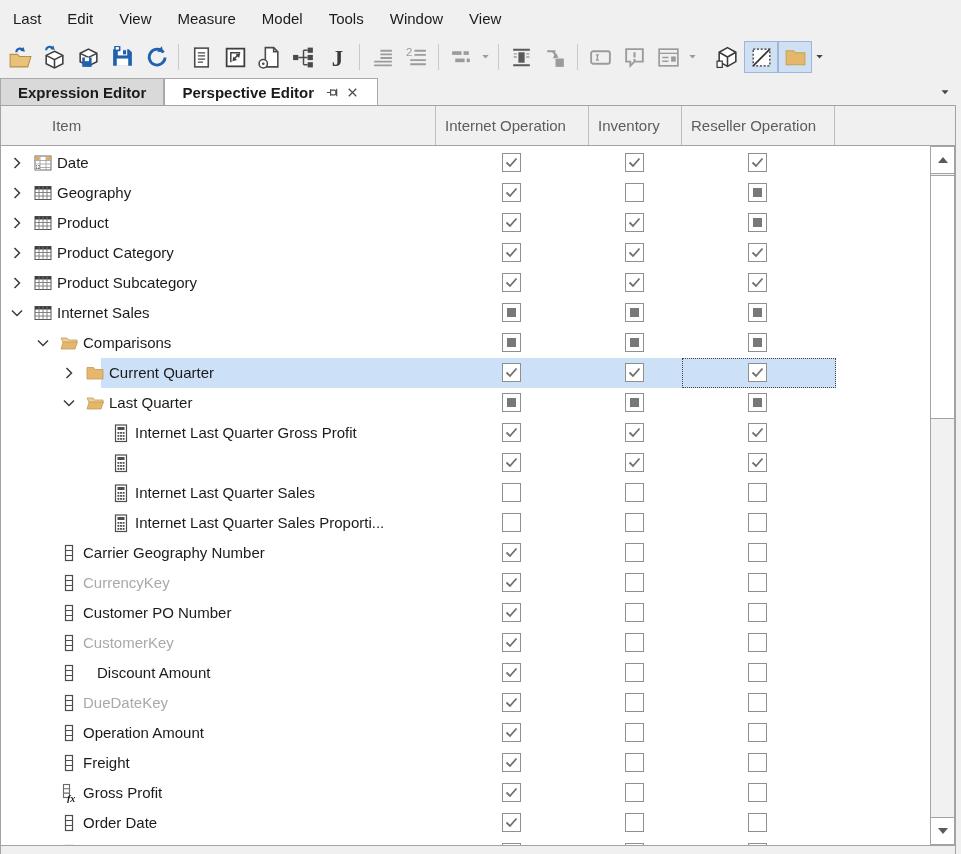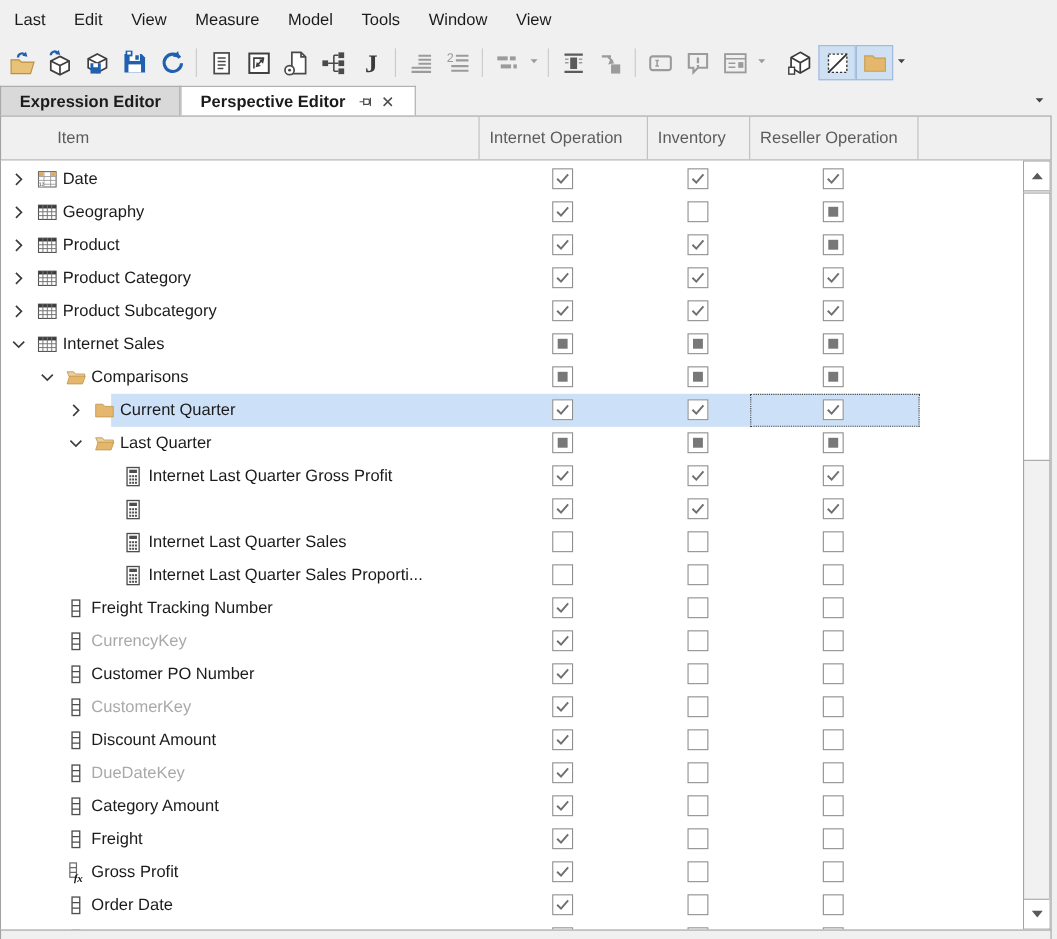--- a/index.html
+++ b/index.html
@@ -679,21 +679,21 @@
         <div class="cb" style="left: 624px;"></div>
         <div class="cb" style="left: 747px;"></div>
       </div>
       <div class="row" style="top: 392px;">
         <span class="ticon" style="left: 58px;">
           <svg viewBox="0 0 20 20">
             <rect x="6.5" y="2.5" width="7" height="15" fill="#fff" stroke="#4d4d4d" stroke-width="1.2"></rect>
             <path d="M6.5 7.5h7M6.5 12.5h7" stroke="#4d4d4d" stroke-width="1.2"></path>
           </svg>
         </span>
-        <span class="lbl" style="left: 82px;">Freight Tracking Number</span>
+        <span class="lbl" style="left: 82px;">Carrier Geography Number</span>
         <div class="cb" style="left: 501px;">
           <svg viewBox="0 0 17 17">
             <path d="M3.5 8.5l3.5 3.5 6.5-7.5" fill="none" stroke="#707070" stroke-width="1.8"></path>
           </svg>
         </div>
         <div class="cb" style="left: 624px;"></div>
         <div class="cb" style="left: 747px;"></div>
       </div>
       <div class="row" style="top: 422px;">
         <span class="ticon" style="left: 58px;">
@@ -743,21 +743,21 @@
         <div class="cb" style="left: 624px;"></div>
         <div class="cb" style="left: 747px;"></div>
       </div>
       <div class="row" style="top: 512px;">
         <span class="ticon" style="left: 58px;">
           <svg viewBox="0 0 20 20">
             <rect x="6.5" y="2.5" width="7" height="15" fill="#fff" stroke="#4d4d4d" stroke-width="1.2"></rect>
             <path d="M6.5 7.5h7M6.5 12.5h7" stroke="#4d4d4d" stroke-width="1.2"></path>
           </svg>
         </span>
-        <span class="lbl" style="left: 82px;">Discount Amount</span>
+        <span class="lbl" style="left: 96px;">Discount Amount</span>
         <div class="cb" style="left: 501px;">
           <svg viewBox="0 0 17 17">
             <path d="M3.5 8.5l3.5 3.5 6.5-7.5" fill="none" stroke="#707070" stroke-width="1.8"></path>
           </svg>
         </div>
         <div class="cb" style="left: 624px;"></div>
         <div class="cb" style="left: 747px;"></div>
       </div>
       <div class="row" style="top: 542px;">
         <span class="ticon" style="left: 58px;">
@@ -775,21 +775,21 @@
         <div class="cb" style="left: 624px;"></div>
         <div class="cb" style="left: 747px;"></div>
       </div>
       <div class="row" style="top: 572px;">
         <span class="ticon" style="left: 58px;">
           <svg viewBox="0 0 20 20">
             <rect x="6.5" y="2.5" width="7" height="15" fill="#fff" stroke="#4d4d4d" stroke-width="1.2"></rect>
             <path d="M6.5 7.5h7M6.5 12.5h7" stroke="#4d4d4d" stroke-width="1.2"></path>
           </svg>
         </span>
-        <span class="lbl" style="left: 82px;">Category Amount</span>
+        <span class="lbl" style="left: 82px;">Operation Amount</span>
         <div class="cb" style="left: 501px;">
           <svg viewBox="0 0 17 17">
             <path d="M3.5 8.5l3.5 3.5 6.5-7.5" fill="none" stroke="#707070" stroke-width="1.8"></path>
           </svg>
         </div>
         <div class="cb" style="left: 624px;"></div>
         <div class="cb" style="left: 747px;"></div>
       </div>
       <div class="row" style="top: 602px;">
         <span class="ticon" style="left: 58px;">

